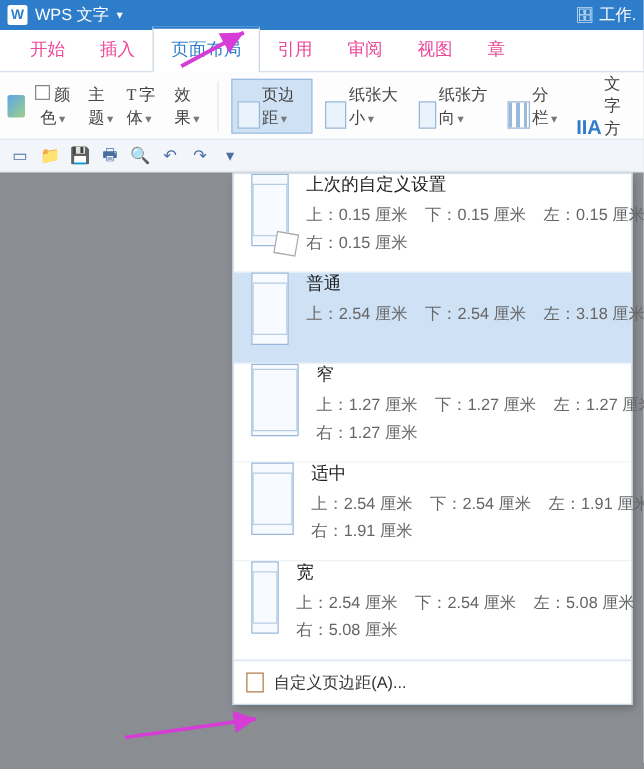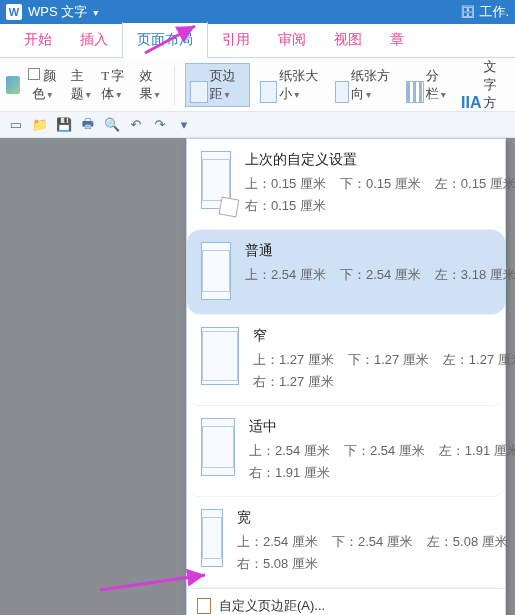--- a/index.html
+++ b/index.html
@@ -14,21 +14,21 @@
   .ribbon .group { display:flex; align-items:center; gap:4px;}
   .ribbon .biglabel { display:flex; align-items:flex-end; gap:2px;}
   .ribbon .biglabel .ico { width:22px; height:22px; border:1px solid #9bb8da; background:#eaf2fb;}
   .ribbon .biglabel span { font-size:13px;}
   .ribbon .drop::after{content:"▾"; font-size:10px; color:#777; margin-left:2px;}
   .ribbon .active-btn { background:#cfe1f5; border:1px solid #9cbde1; padding:3px 4px;}
   .qat { height:26px; background:#f2f6fb; border-bottom:1px solid #dfe6ef; display:flex; align-items:center; gap:8px; padding:0 8px;}
   .qat .q { width:16px; height:16px; color:#4a6fa0; display:inline-flex; align-items:center; justify-content:center; font-size:13px;}
   .docarea { position:absolute; left:0; top:138px; right:0; bottom:0; background:#8a8d92;}
   .menu { position:absolute; left:186px; top:138px; width:320px; background:#fff; border:1px solid #c9d6e6; box-shadow:2px 3px 6px rgba(0,0,0,.2); }
-  .menu-item { display:flex; gap:14px; padding:12px 14px 14px 14px; border-bottom:1px solid #eef2f7; cursor:pointer;border-radius:13px;}
+  .menu-item { display:flex; gap:14px; padding:0 14px 14px 14px; border-bottom:1px solid #eef2f7; cursor:pointer;}
   .menu-item:last-of-type{border-bottom:none;}
   .menu-item.sel { background:#cfe1f5; }
   .menu-item .thumb { width:44px; height:58px; border:1px solid #9bb8da; background:#f7fbff; display:flex; align-items:center; justify-content:center;}
   .menu-item .thumb .inner{ width:28px; height:42px; border:1px solid #b7cde6;}
   .menu-item.first .thumb{position:relative;}
   .menu-item.first .thumb::after{content:""; position:absolute; right:-8px; bottom:-8px; width:16px; height:16px; border:1px solid #aaa; background:#fff; transform:rotate(10deg);}
   .menu-item .info { flex:1; }
   .menu-item .title { font-weight:400; color:#222; margin-bottom:6px; font-size:14px;}
   .menu-item .rows { display:grid; grid-template-columns: 1fr 1fr 1fr; column-gap:14px; row-gap:4px; font-family: Consolas, monospace; font-size:13px; color:#666; white-space:nowrap;}
   .menu-bottom { display:flex; align-items:center; gap:8px; padding:8px 10px; border-top:1px solid #dfe6ef; font-size:13px; color:#333; cursor:pointer;}

